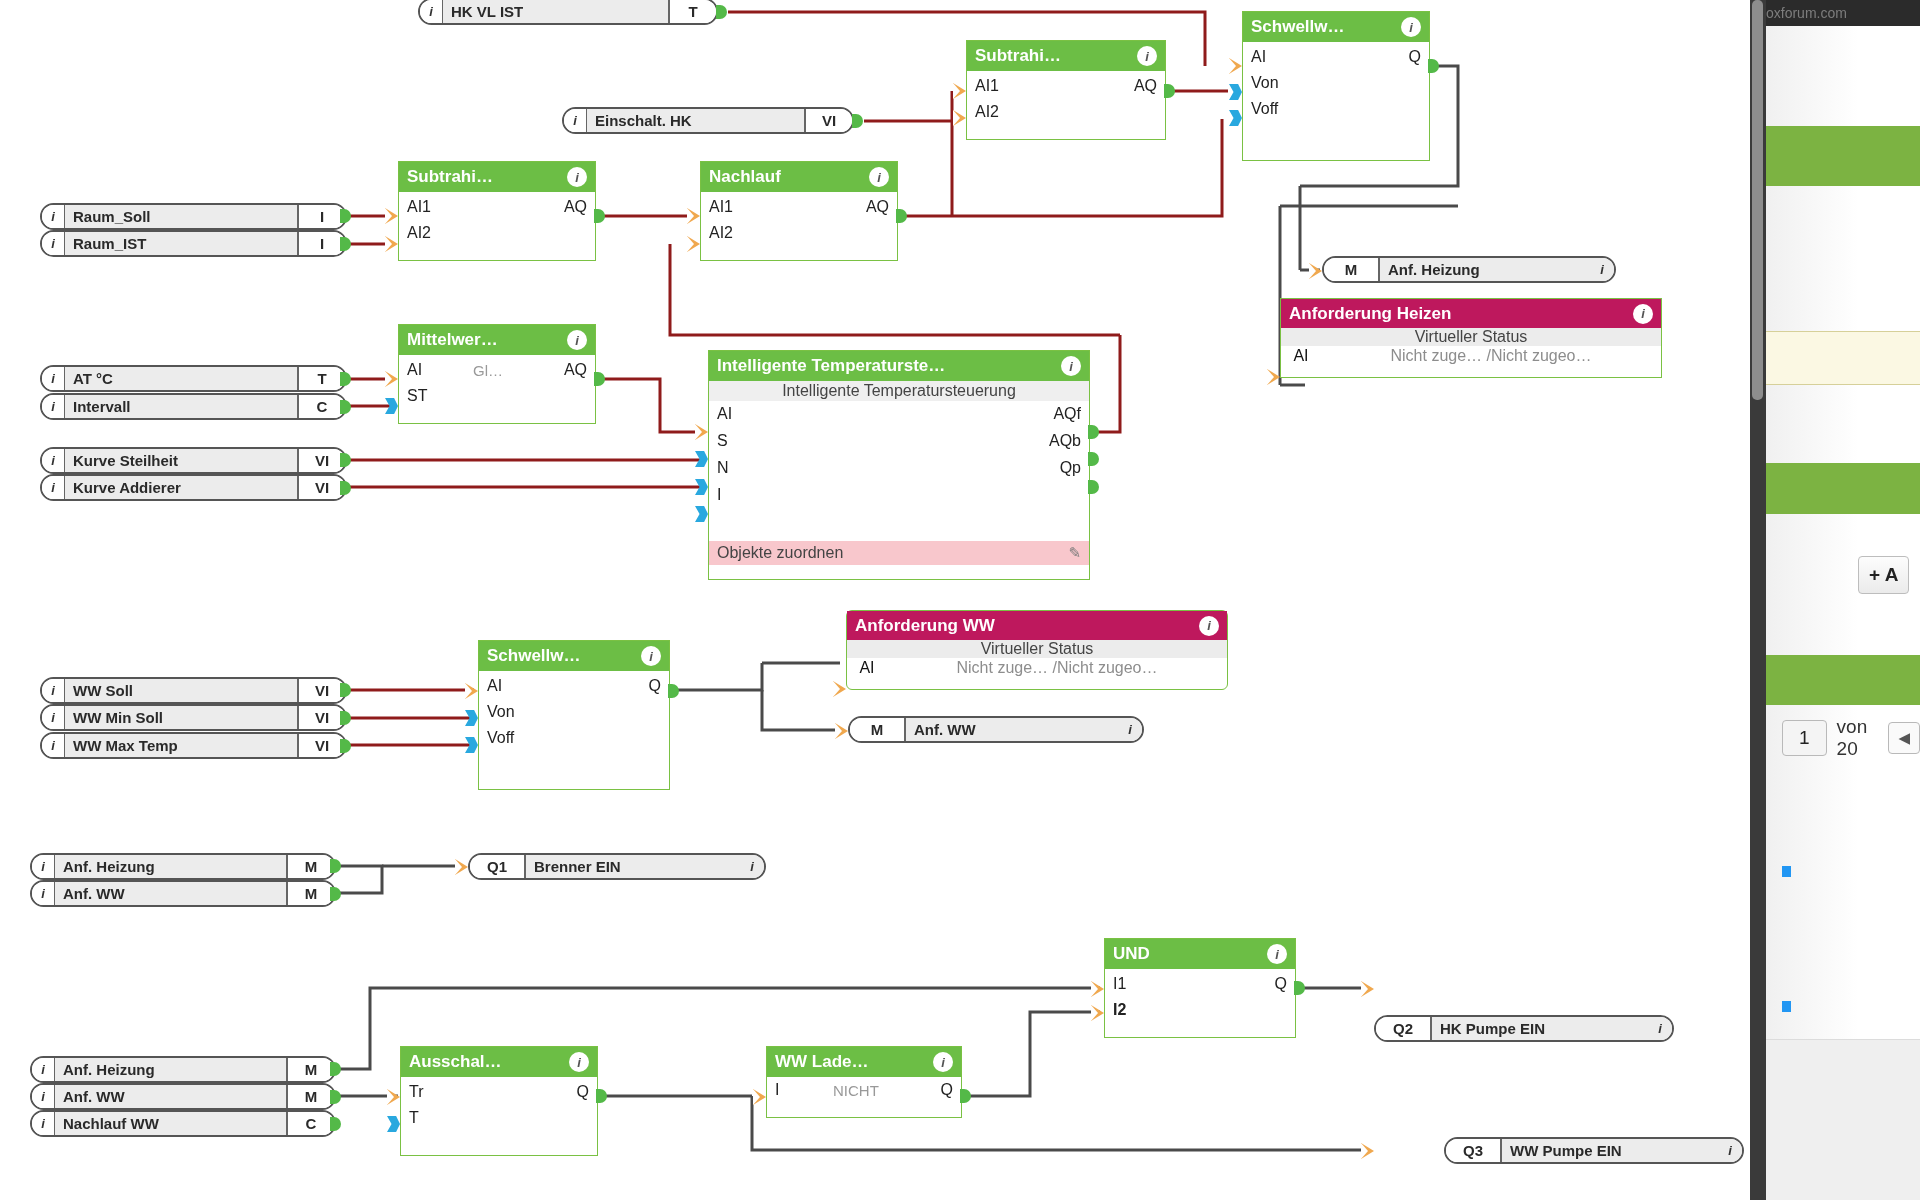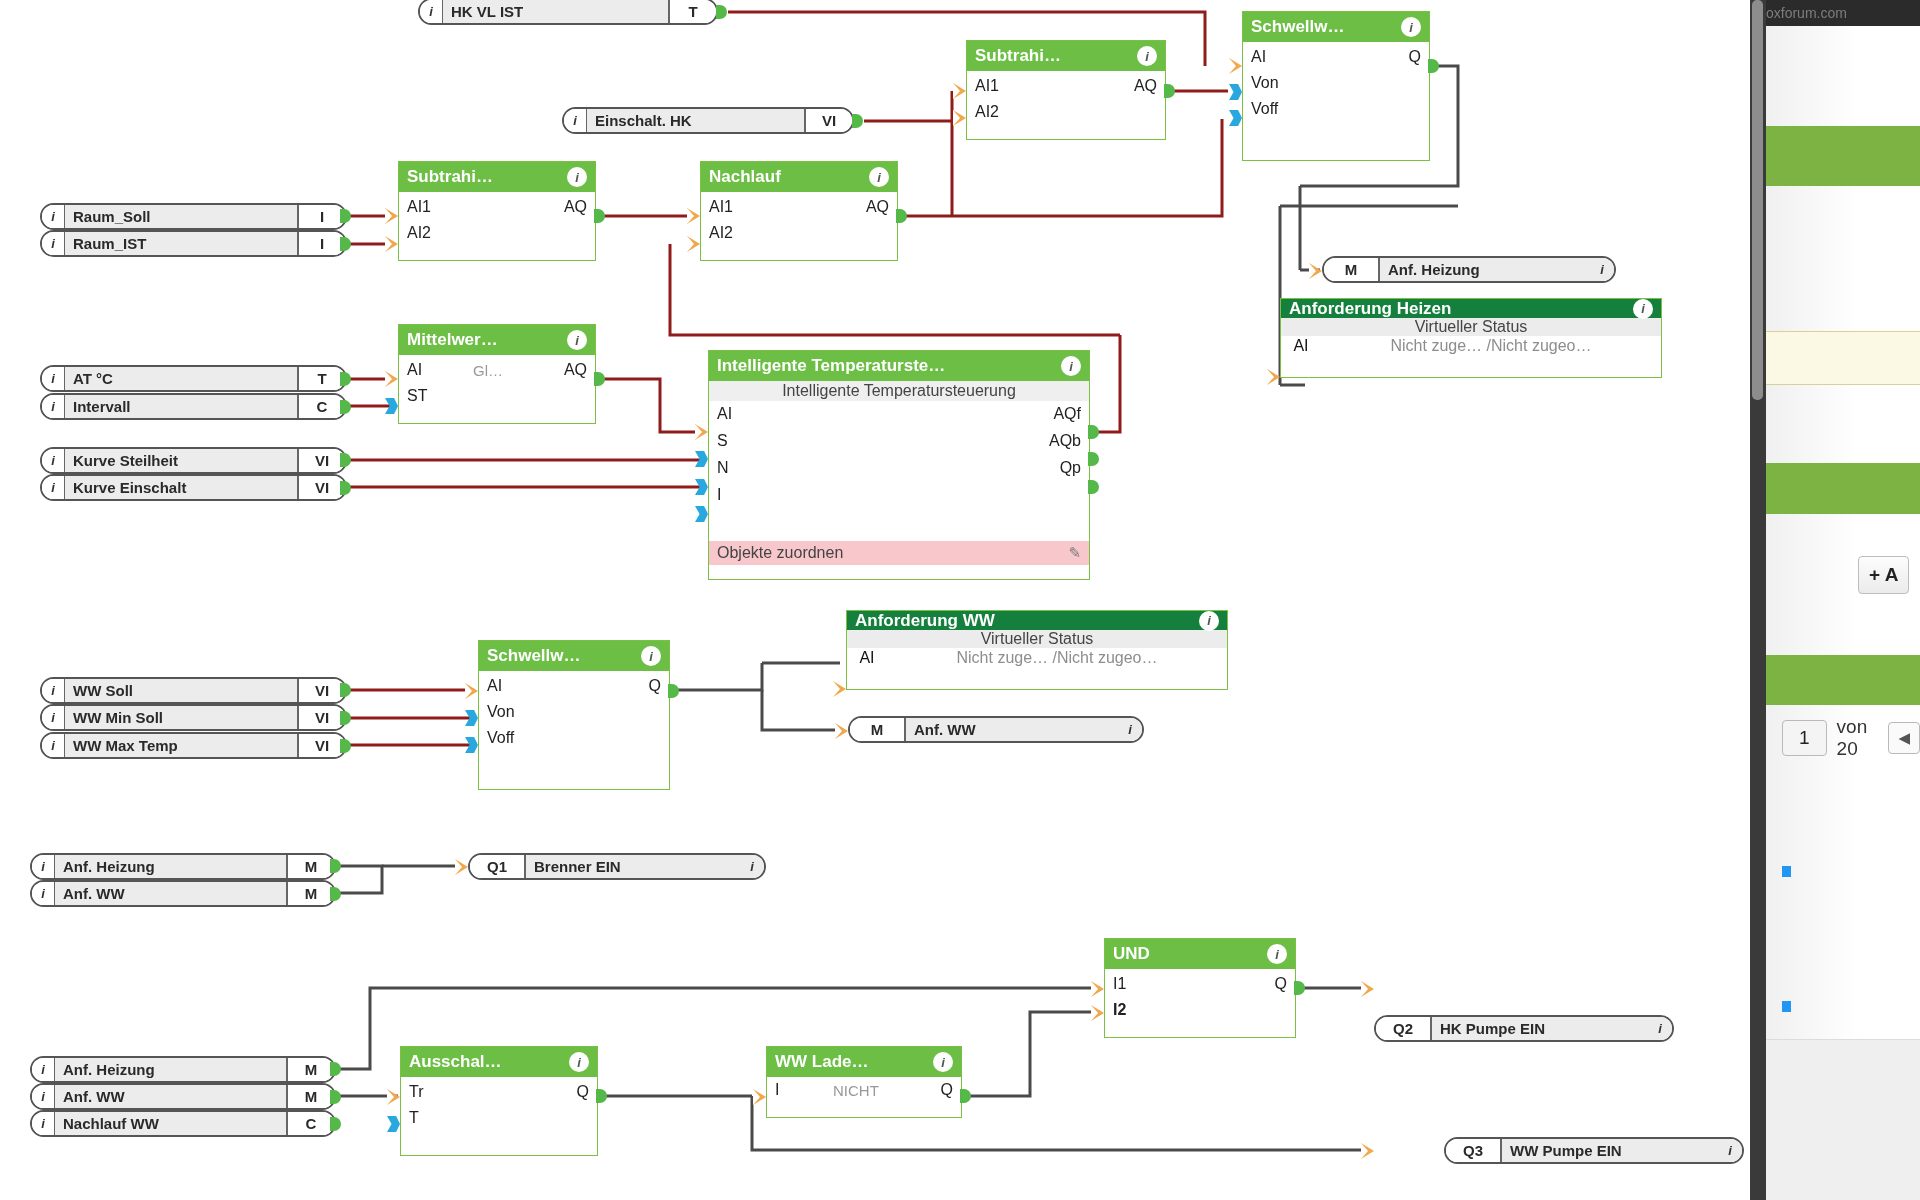--- a/index.html
+++ b/index.html
@@ -60,21 +60,21 @@
   .fb .outp{position:absolute;right:8px;font-size:16px;color:#222;}
   .fb .midl{position:absolute;font-size:15px;color:#999;}
   .fb .foot{
     background:#f8c7cc;font-size:16px;color:#444;padding:3px 8px;
     display:flex;align-items:center;justify-content:space-between;
   }
   .fb .foot .pen{font-size:15px;color:#7b7b7b;}
 
   
   .vst{position:absolute;box-sizing:border-box;border:1px solid #7ac143;background:#fff;}
-  .vst .hd{height:19px;background:#15803d;display:flex;align-items:center;padding:0 8px;
+  .vst .hd{height:29px;background:#be185d;display:flex;align-items:center;padding:0 8px;
            color:#fff;font-size:17px;font-weight:bold;}
   .vst .hd .ttl{flex:1;}
   .vst .sub{background:#ececec;text-align:center;font-size:16px;color:#444;}
   .vst .row{display:flex;align-items:center;font-size:16px;padding:1px 0 3px 0;}
   .vst .row .ai{width:40px;text-align:center;color:#111;}
   .vst .row .val{flex:1;color:#8d8d8d;text-align:center;white-space:nowrap;}
 
   
   .nub{position:absolute;}
   .nub.green{width:11px;height:14px;background:#54b948;border-radius:0 7px 7px 0;}
@@ -225,21 +225,21 @@
 
   <div class="pill" style="left:40px;top:447px;width:307px;">
     <span class="ico">i</span>
     <span class="nm">Kurve Steilheit</span>
     <span class="tg">VI</span>
   </div>
   <div class="nub green" style="left:340px;top:453px;"></div>
 
   <div class="pill" style="left:40px;top:474px;width:307px;">
     <span class="ico">i</span>
-    <span class="nm">Kurve Einschalt</span>
+    <span class="nm">Kurve Addierer</span>
     <span class="tg">VI</span>
   </div>
   <div class="nub green" style="left:340px;top:481px;"></div>
 
   <div class="pill" style="left:40px;top:677px;width:307px;">
     <span class="ico">i</span>
     <span class="nm">WW Soll</span>
     <span class="tg">VI</span>
   </div>
   <div class="nub green" style="left:340px;top:683px;"></div>
@@ -466,21 +466,21 @@
       <span class="infoc">i</span>
     </div>
     <div class="sub">Virtueller Status</div>
     <div class="row">
       <span class="ai">AI</span>
       <span class="val">Nicht zuge… /Nicht  zugeo…</span>
     </div>
   </div>
   <div class="nub orange" style="left:1267px;top:369px;"></div>
 
-  <div class="vst" style="left:846px;top:610px;width:382px;height:80px;">
+  <div class="vst" style="left:846px;top:610px;width:382px;height:80px;border-radius:6px;">
     <div class="hd">
       <span class="ttl">Anforderung WW</span>
       <span class="infoc">i</span>
     </div>
     <div class="sub">Virtueller Status</div>
     <div class="row">
       <span class="ai">AI</span>
       <span class="val">Nicht zuge… /Nicht  zugeo…</span>
     </div>
   </div>

